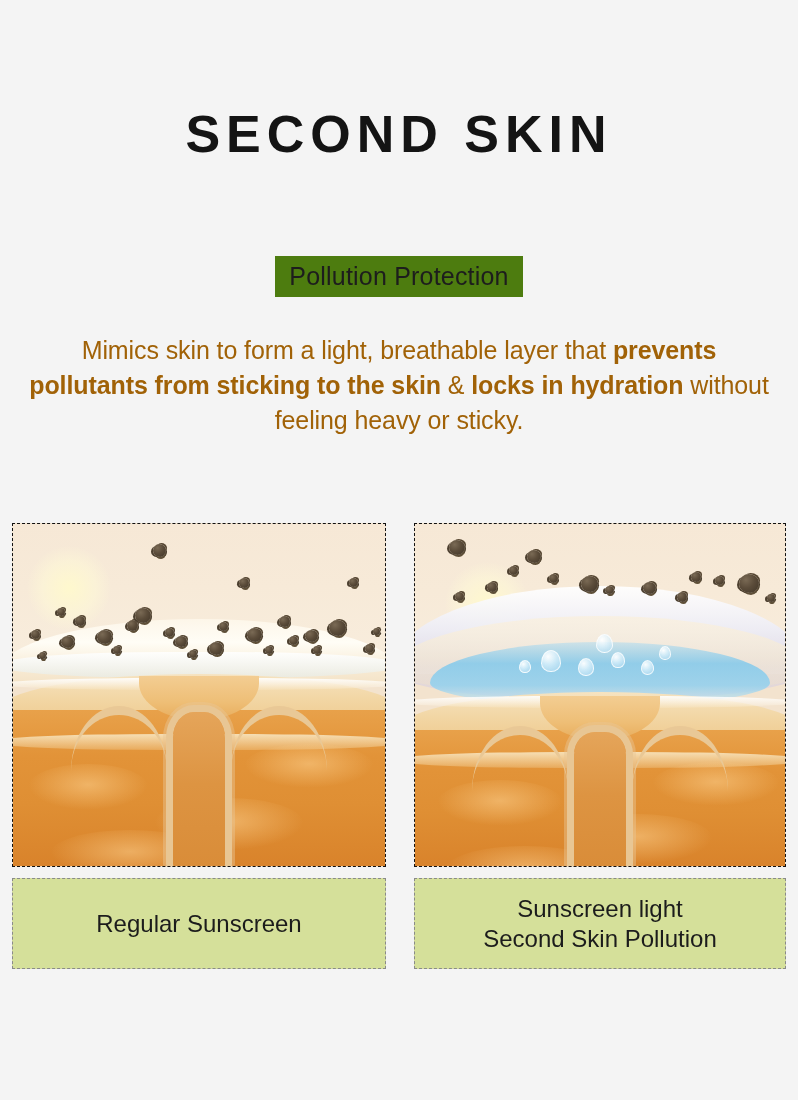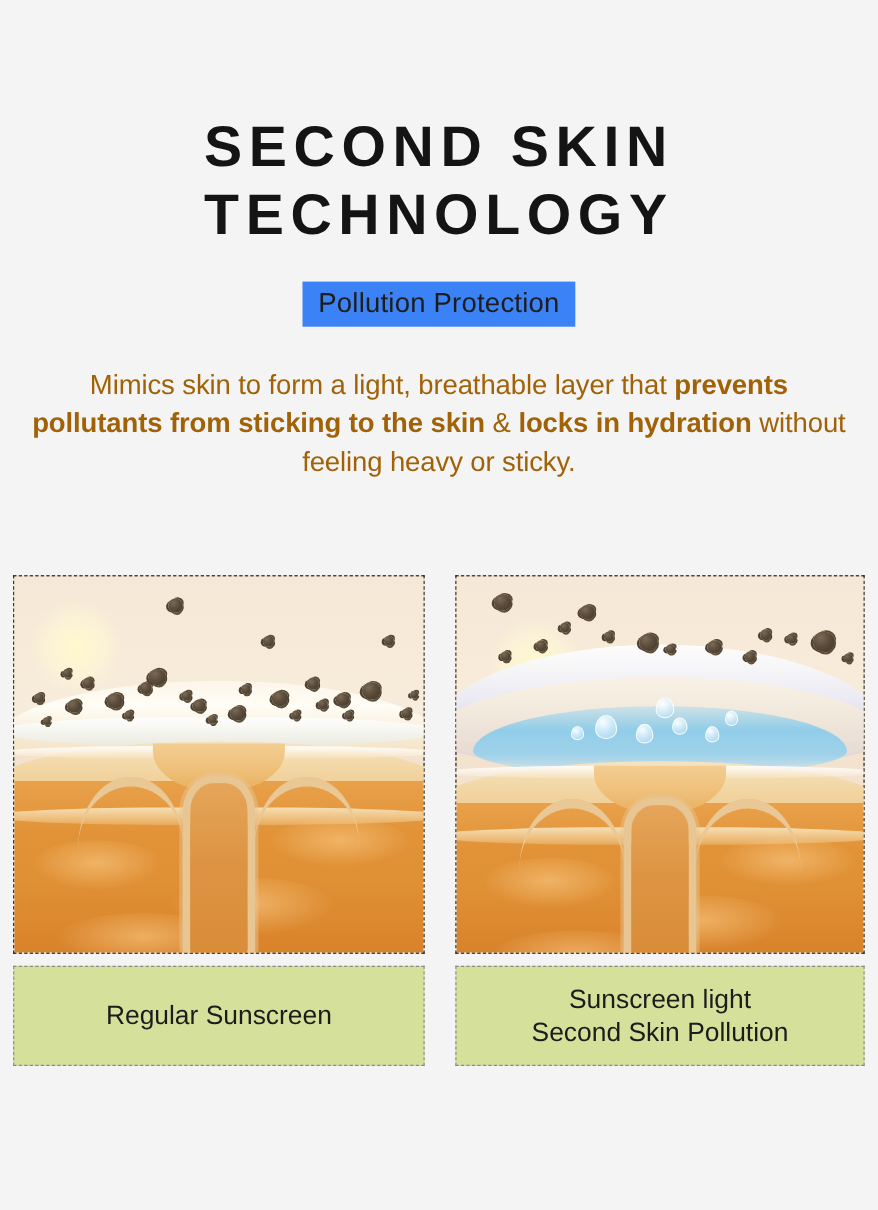--- a/index.html
+++ b/index.html
@@ -18,21 +18,21 @@
     font-size:52px; font-weight:bold; line-height:62px;
     letter-spacing:6px; color:#141414;
   }
   .title .l2 { display:block; }
 
   .subtitle-wrap {
     position:absolute; left:0; right:0; top:256px; text-align:center;
   }
   .subtitle {
     display:inline-block;
-    background:#3b82f6;
+    background:#4d7c0f;
     color:#1d1d1d;
     font-size:25px; line-height:28px;
     padding:6px 14px 7px 14px;
     letter-spacing:0.2px;
   }
 
   .desc {
     position:absolute; left:28px; right:28px; top:333px;
     text-align:center; color:#a16207;
     font-size:25px; line-height:35px; letter-spacing:-0.1px;
@@ -183,21 +183,20 @@
   }
   .caption .cl { display:block; }
 </style>
 </head>
 <body>
 
 <div class="page">
 
   <div class="title">
     <span>SECOND SKIN</span>
-    <span class="l2">TECHNOLOGY</span>
   </div>
 
   <div class="subtitle-wrap">
     <span class="subtitle">Pollution Protection</span>
   </div>
 
   <div class="desc">
     <span>Mimics skin to form a light, breathable layer that </span><b>prevents pollutants from sticking to the skin</b><span> &amp; </span><b>locks in hydration</b><span> without feeling heavy or sticky.</span>
   </div>
 

